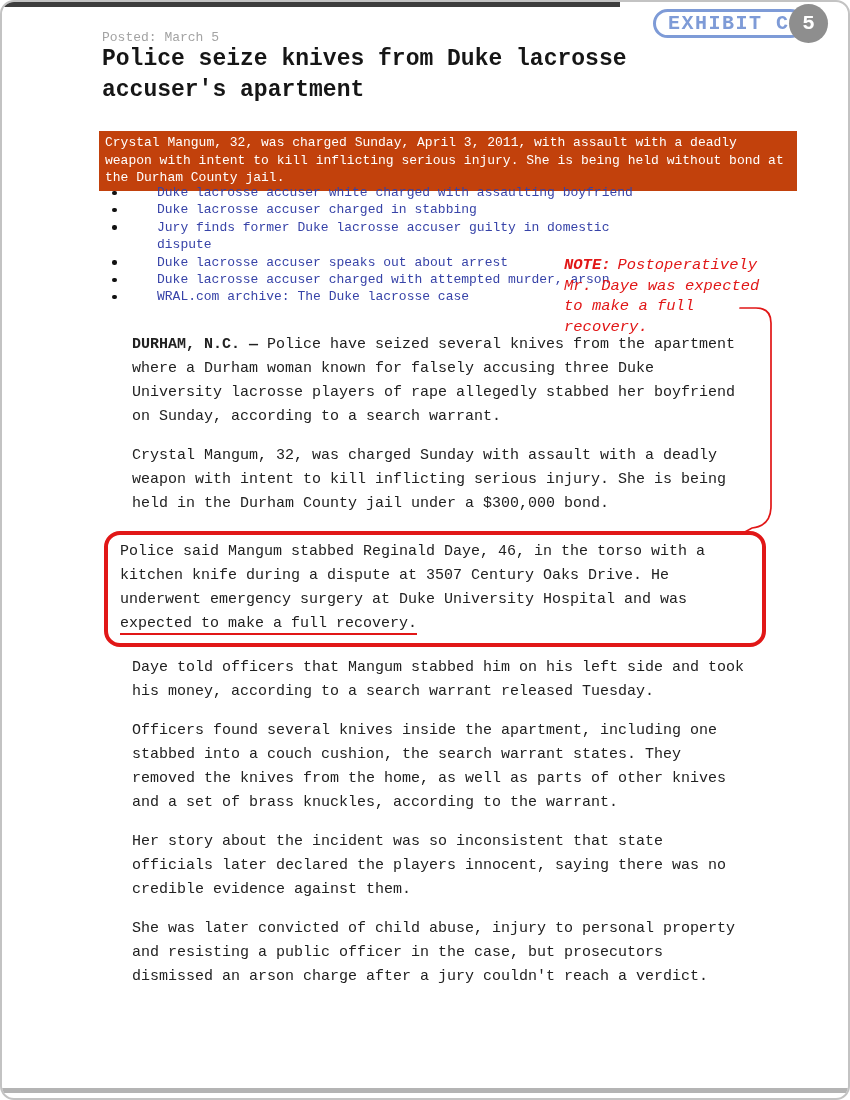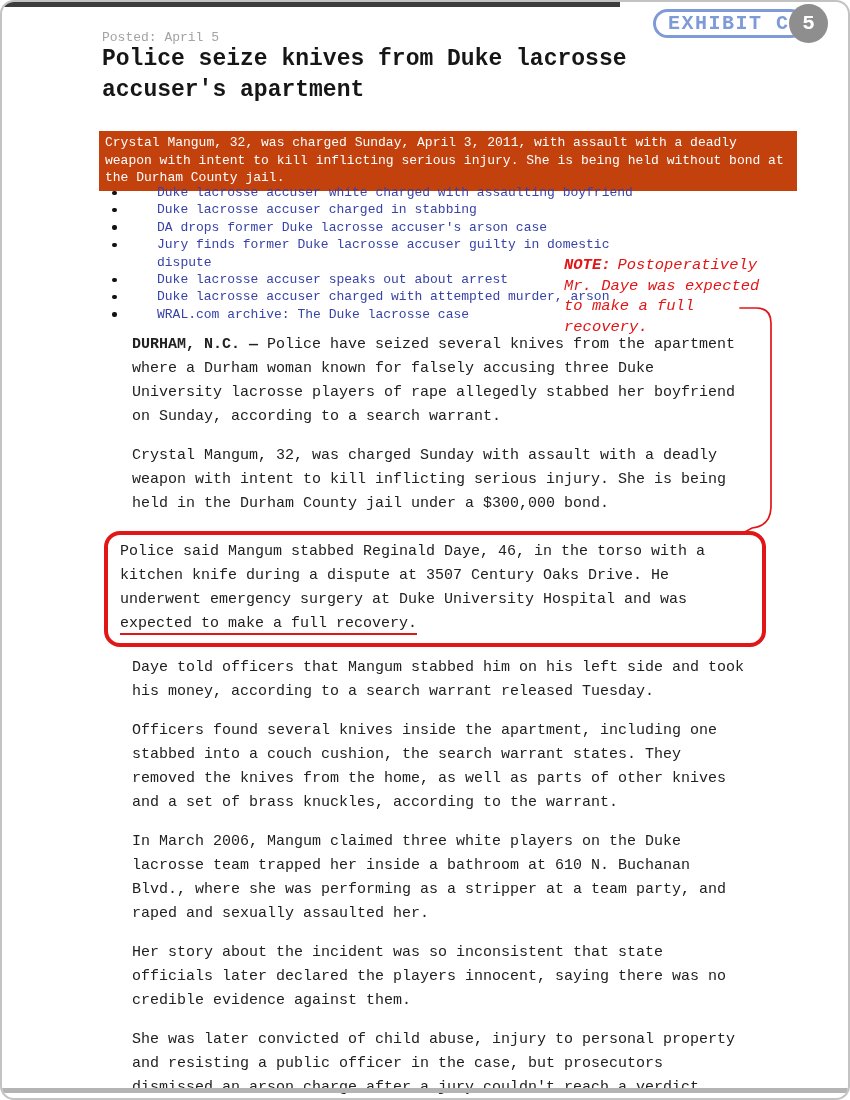--- a/index.html
+++ b/index.html
@@ -98,37 +98,33 @@
 
   <div class="top-bar"></div>
 
   <div class="exhibit-badge">
     <span>EXHIBIT C</span>
   </div>
   <div class="exhibit-num">
     <span>5</span>
   </div>
 
-  <div class="posted">Posted: April 5</div>
+  <div class="posted">Posted: March 5</div>
   <h1 class="headline">Police seize knives from Duke lacrosse accuser's apartment</h1>
 
   <div class="highlight">Crystal Mangum, 32, was charged Sunday, April 3, 2011, with assault with a deadly weapon with intent to kill inflicting serious injury. She is being held without bond at the Durham County jail.</div>
 
   <ul class="links">
     <li>
       <span class="dot"></span>
       <a>Duke lacrosse accuser white charged with assaulting boyfriend</a>
     </li>
     <li>
       <span class="dot"></span>
       <a>Duke lacrosse accuser charged in stabbing</a>
-    </li>
-    <li>
-      <span class="dot"></span>
-      <a>DA drops former Duke lacrosse accuser's arson case</a>
     </li>
     <li>
       <span class="dot"></span>
       <a>Jury finds former Duke lacrosse accuser guilty in domestic dispute</a>
     </li>
     <li>
       <span class="dot"></span>
       <a>Duke lacrosse accuser speaks out about arrest</a>
     </li>
     <li>
@@ -152,20 +148,19 @@
   </svg>
 
   <div class="article">
     <p><strong class="dateline">DURHAM, N.C. — </strong><span>Police have seized several knives from the apartment where a Durham woman known for falsely accusing three Duke University lacrosse players of rape allegedly stabbed her boyfriend on Sunday, according to a search warrant.</span></p>
     <p>Crystal Mangum, 32, was charged Sunday with assault with a deadly weapon with intent to kill inflicting serious injury. She is being held in the Durham County jail under a $300,000 bond.</p>
     <div class="red-box">
       <p><span>Police said Mangum stabbed Reginald Daye, 46, in the torso with a kitchen knife during a dispute at 3507 Century Oaks Drive. He underwent emergency surgery at Duke University Hospital and was </span><span class="red-underline">expected to make a full recovery.</span></p>
     </div>
     <p>Daye told officers that Mangum stabbed him on his left side and took his money, according to a search warrant released Tuesday.</p>
     <p>Officers found several knives inside the apartment, including one stabbed into a couch cushion, the search warrant states. They removed the knives from the home, as well as parts of other knives and a set of brass knuckles, according to the warrant.</p>
-    <p>In March 2006, Mangum claimed three white players on the Duke lacrosse team trapped her inside a bathroom at 610 N. Buchanan Blvd., where she was performing as a stripper at a team party, and raped and sexually assaulted her.</p>
     <p>Her story about the incident was so inconsistent that state officials later declared the players innocent, saying there was no credible evidence against them.</p>
     <p>She was later convicted of child abuse, injury to personal property and resisting a public officer in the case, but prosecutors dismissed an arson charge after a jury couldn't reach a verdict.</p>
   </div>
 
   <div class="bottom-bar"></div>
 
 </div>
 
 </body></html>

